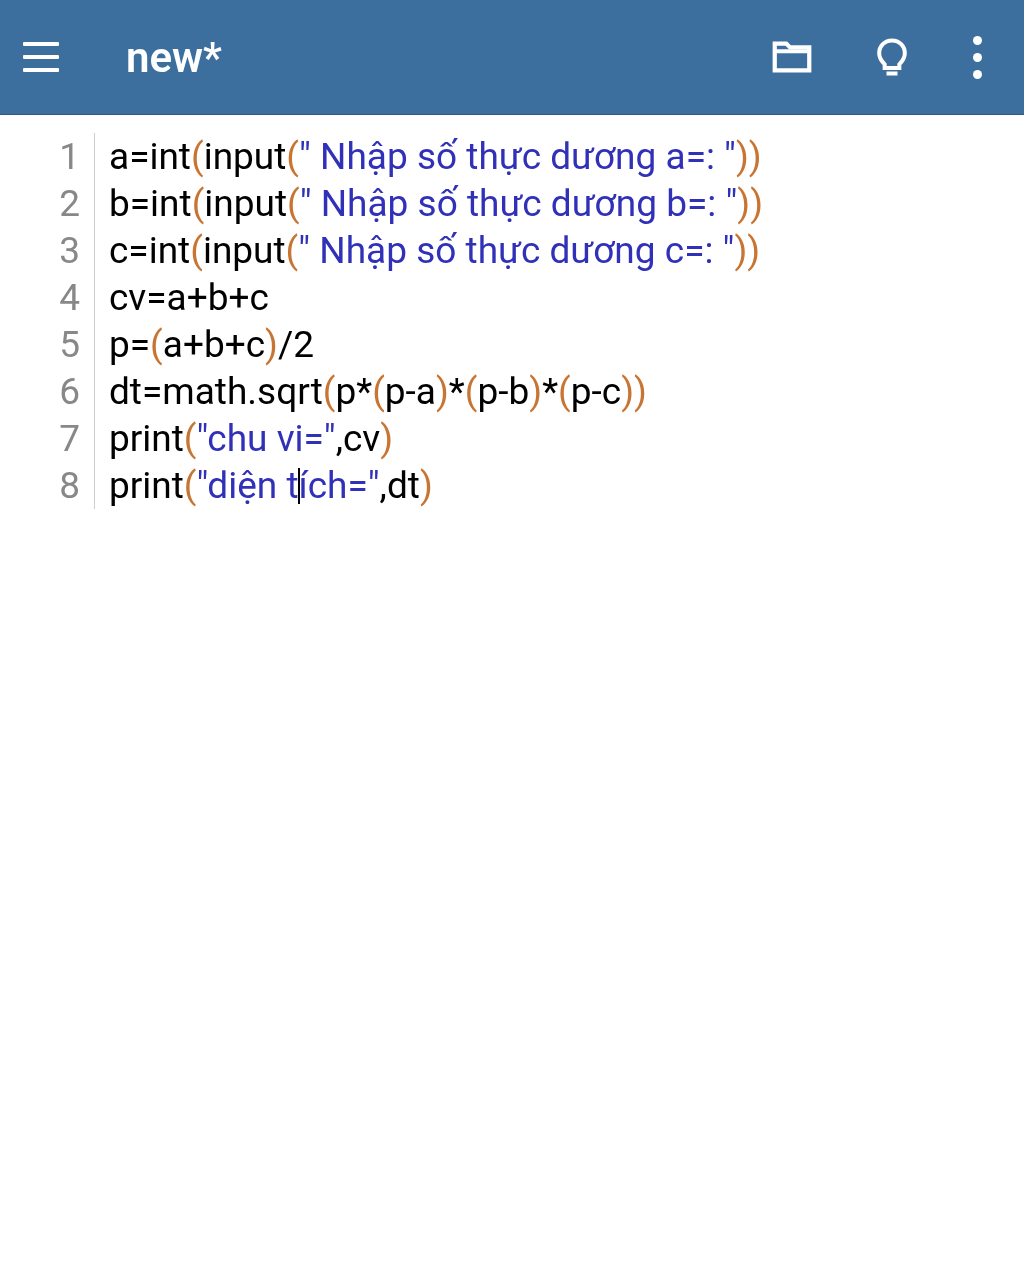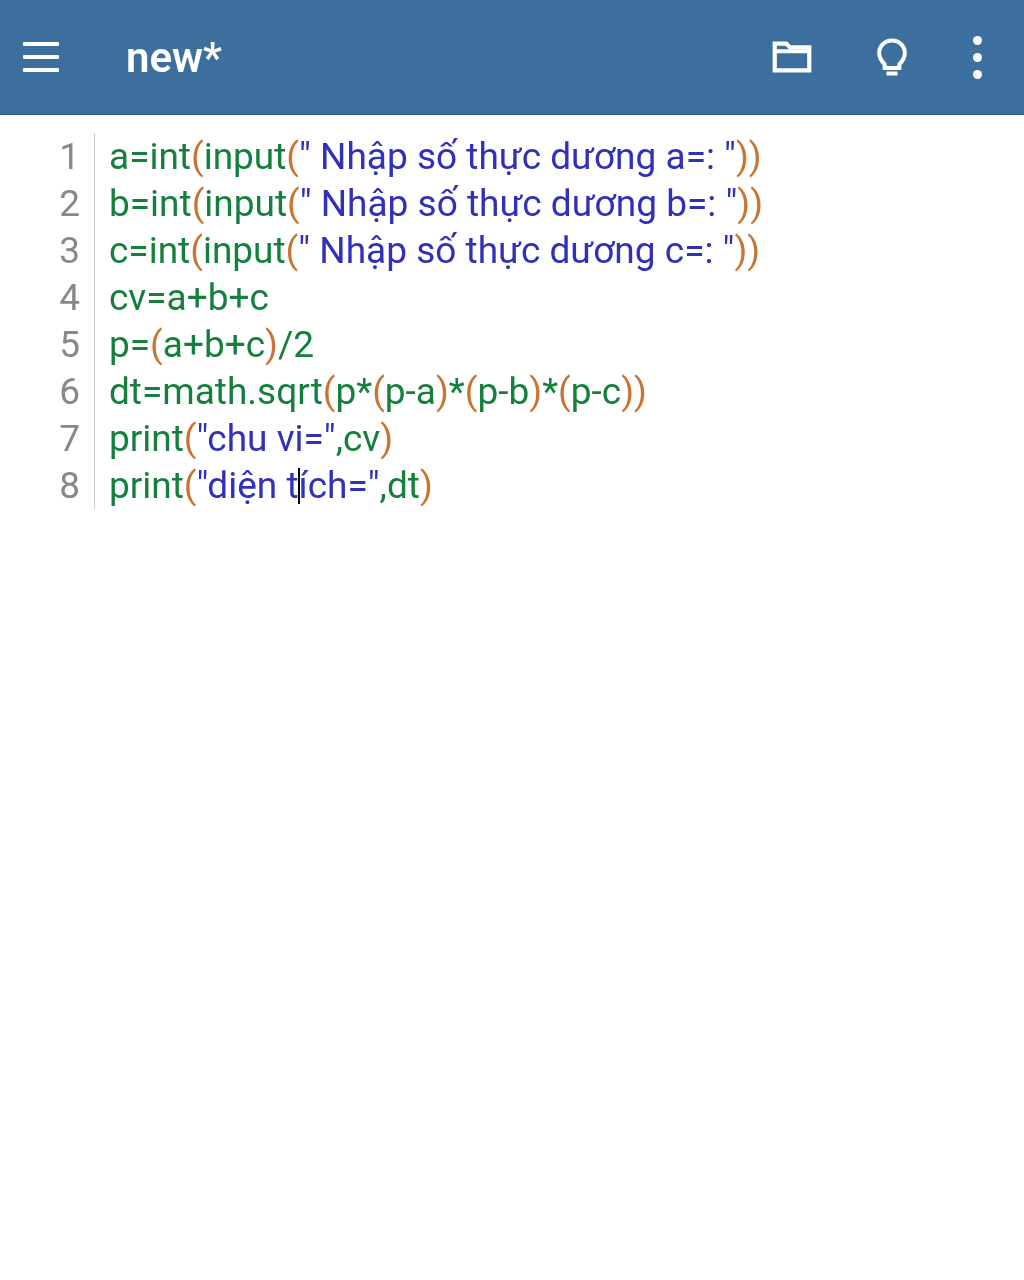--- a/index.html
+++ b/index.html
@@ -92,21 +92,21 @@
       height: 47px;
     }
     .code {
       padding-left: 14px;
       color: #333333;
       white-space: pre;
     }
     .code div {
       height: 47px;
     }
-    .fn { color: #15803d; }
+    .fn { color: #000000; }
     .paren { color: #c87432; }
     .str { color: #3030b8; }
     .caret {
       display: inline-block;
       width: 2px;
       height: 36px;
       background: #000000;
       vertical-align: middle;
       margin: 0 -1px;
       position: relative;

